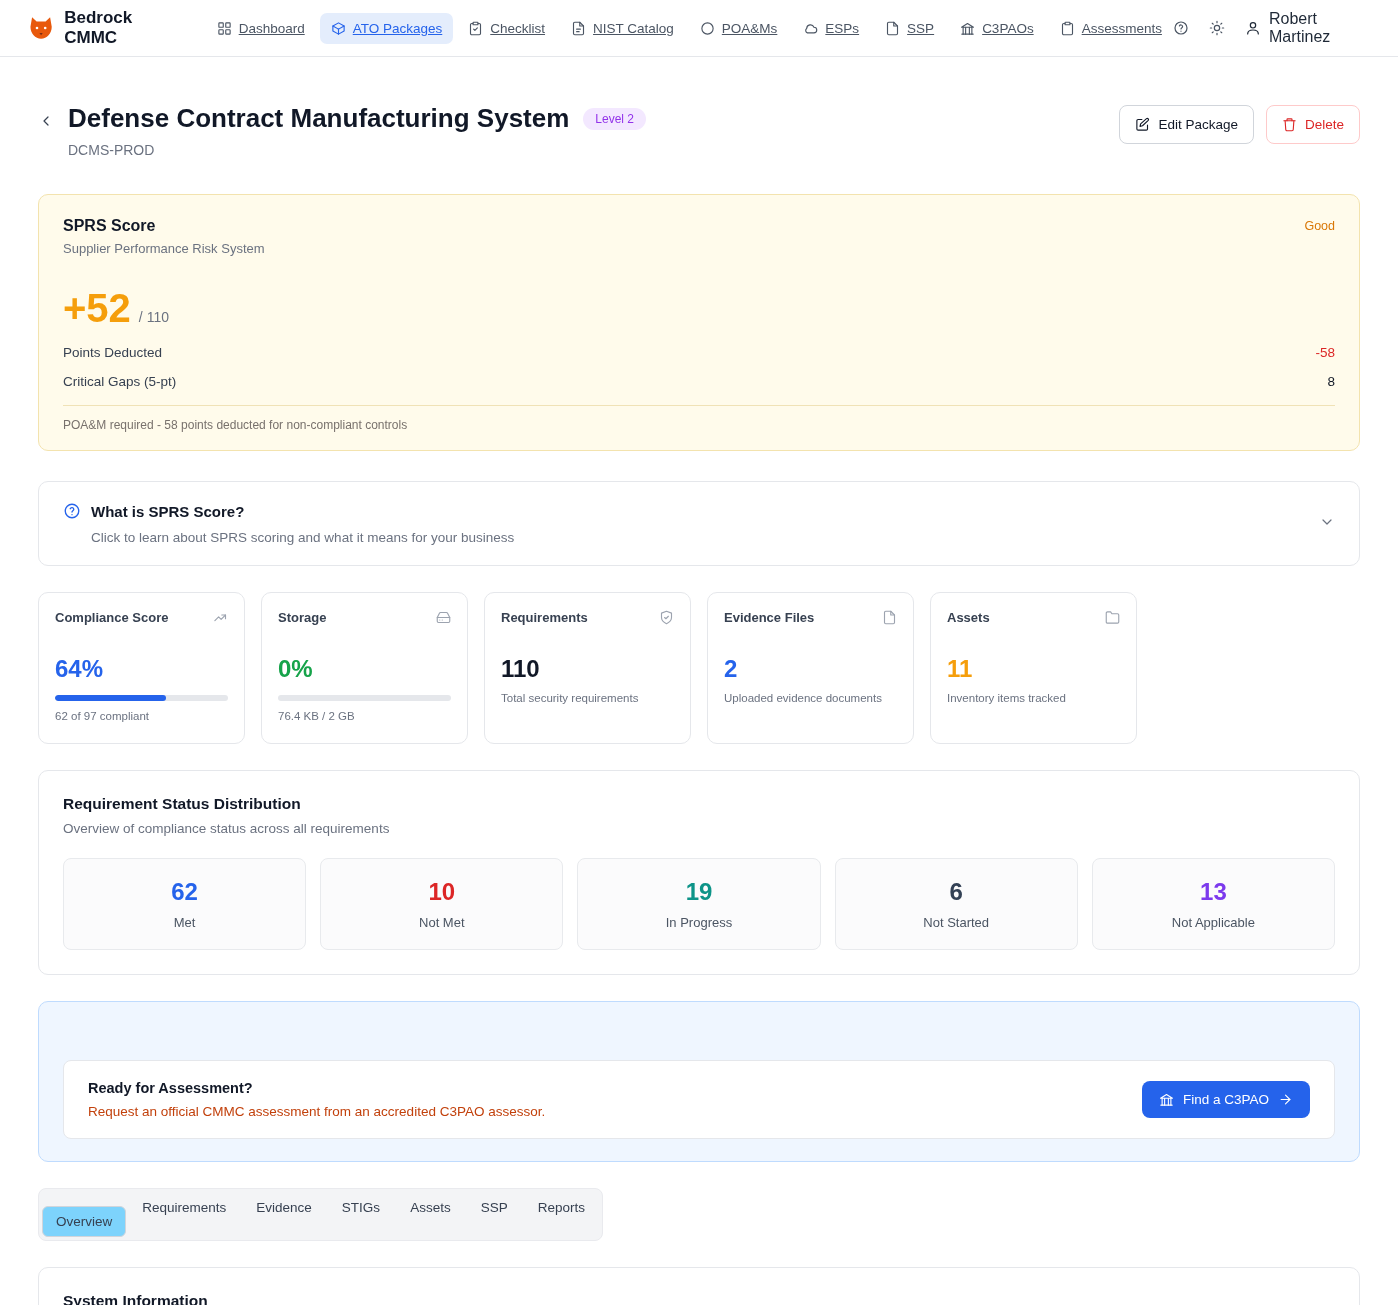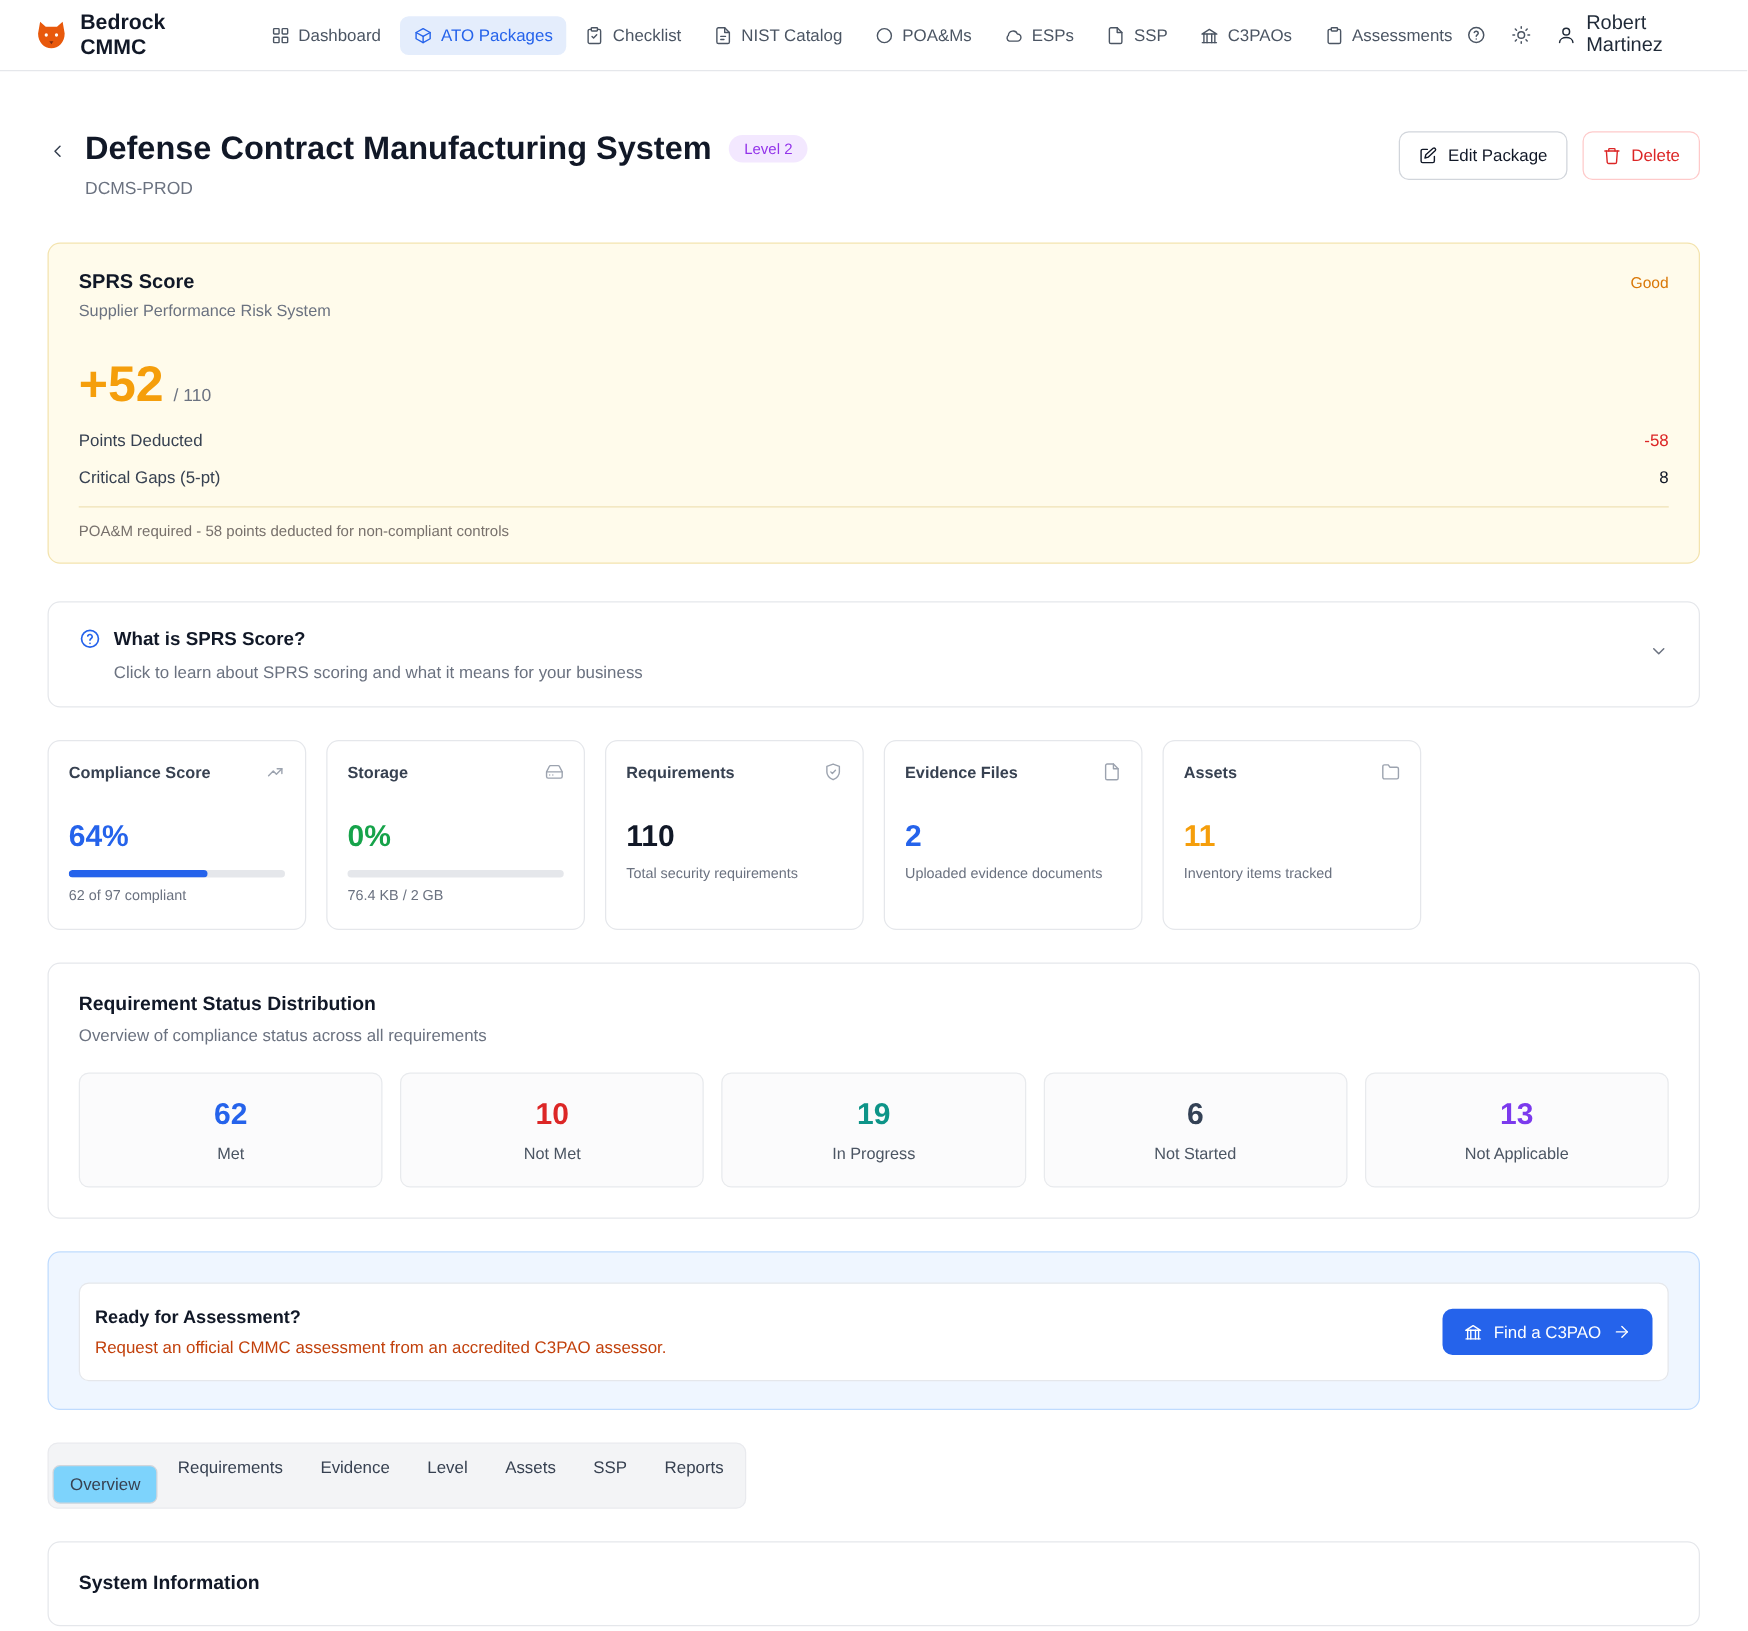--- a/index.html
+++ b/index.html
@@ -7,21 +7,21 @@
     font-family:"Liberation Sans", sans-serif; color:#111827; }
 
   
   .topbar { height:57px; display:flex; align-items:center; padding:0 28px;
     border-bottom:1px solid #e5e7eb; background:#fff; }
   .brand { display:flex; align-items:center; gap:10px; cursor:pointer; }
   .brand-logo { width:28px; height:28px; }
   .brand-name { font-size:17px; font-weight:bold; color:#111827; }
   .nav { display:flex; align-items:center; gap:4px; margin-left:24px; }
   .nav-item { display:flex; align-items:center; gap:7px; padding:8px 11px;
-    border-radius:7px; font-size:13.5px; color:#4b5563; cursor:pointer; white-space:nowrap; }
+    border-radius:7px; font-size:13.5px; color:#4b5563; cursor:pointer; white-space:nowrap;text-decoration:underline; }
   .nav-item.active { background:#e4edfc; color:#2563eb; }
   .topbar-right { margin-left:auto; display:flex; align-items:center; gap:20px; }
   .iconbtn { color:#4b5563; display:flex; align-items:center; cursor:pointer; }
   .userchip { display:flex; align-items:center; gap:8px; font-size:16px; color:#1f2937; cursor:pointer; }
 
   .ic { width:15px; height:15px; flex:none; }
   .ic16 { width:16px; height:16px; flex:none; }
   svg.stroke { fill:none; stroke:currentColor; stroke-width:1.8; stroke-linecap:round; stroke-linejoin:round; }
 
   
@@ -88,22 +88,22 @@
   .dist-label { font-size:13px; color:#4b5563; margin-top:9px; }
 
   
   .c3pao-card { margin-top:26px; background:#eff6ff; border:1px solid #bfdbfe;
     border-radius:10px; padding:22px 24px; }
   .c3pao-head { display:flex; align-items:center; gap:14px; }
   .c3pao-iconbox { width:42px; height:42px; background:#dbeafe; border-radius:10px;
     display:flex; align-items:center; justify-content:center; color:#2563eb; }
   .c3pao-title { font-size:16.5px; font-weight:bold; }
   .c3pao-sub { font-size:13.5px; color:#6b7280; margin-top:5px; }
-  .cta-card { background:#fff; border:1px solid #e5e7eb; border-radius:8px; padding:19px 12px;
-    margin-top:2px; display:flex; align-items:center; }
+  .cta-card { background:#fff; border:1px solid #e5e7eb; border-radius:8px; padding:19px 24px;
+    margin-top:36px; display:flex; align-items:center; }
   .cta-title { font-size:14.5px; font-weight:bold; }
   .cta-sub { font-size:13.5px; color:#c2410c; margin-top:8px; }
   .btn-primary { margin-left:auto; display:flex; align-items:center; gap:9px; background:#2563eb;
     color:#fff; border:none; border-radius:8px; padding:11px 17px; font-size:13.5px; cursor:pointer; }
 
   
   .tabs { display:inline-flex; gap:2px; background:#f3f4f6; border:1px solid #e9eaee;
     border-radius:8px; padding:3px; margin-top:26px; }
   .tab { padding:7px 13px; font-size:13.5px; color:#374151; border-radius:6px; cursor:pointer;
     border:1px solid transparent; white-space:nowrap; }
@@ -421,21 +421,21 @@
           </svg>
       </button>
     </div>
   </section>
 
   
   <div class="tabs">
     <div class="tab active">Overview</div>
     <div class="tab">Requirements</div>
     <div class="tab">Evidence</div>
-    <div class="tab">Level</div>
+    <div class="tab">STIGs</div>
     <div class="tab">Assets</div>
     <div class="tab">SSP</div>
     <div class="tab">Reports</div>
   </div>
 
   
   <section class="panel sys-card">
     <div class="panel-title">System Information</div>
 
   </section>

